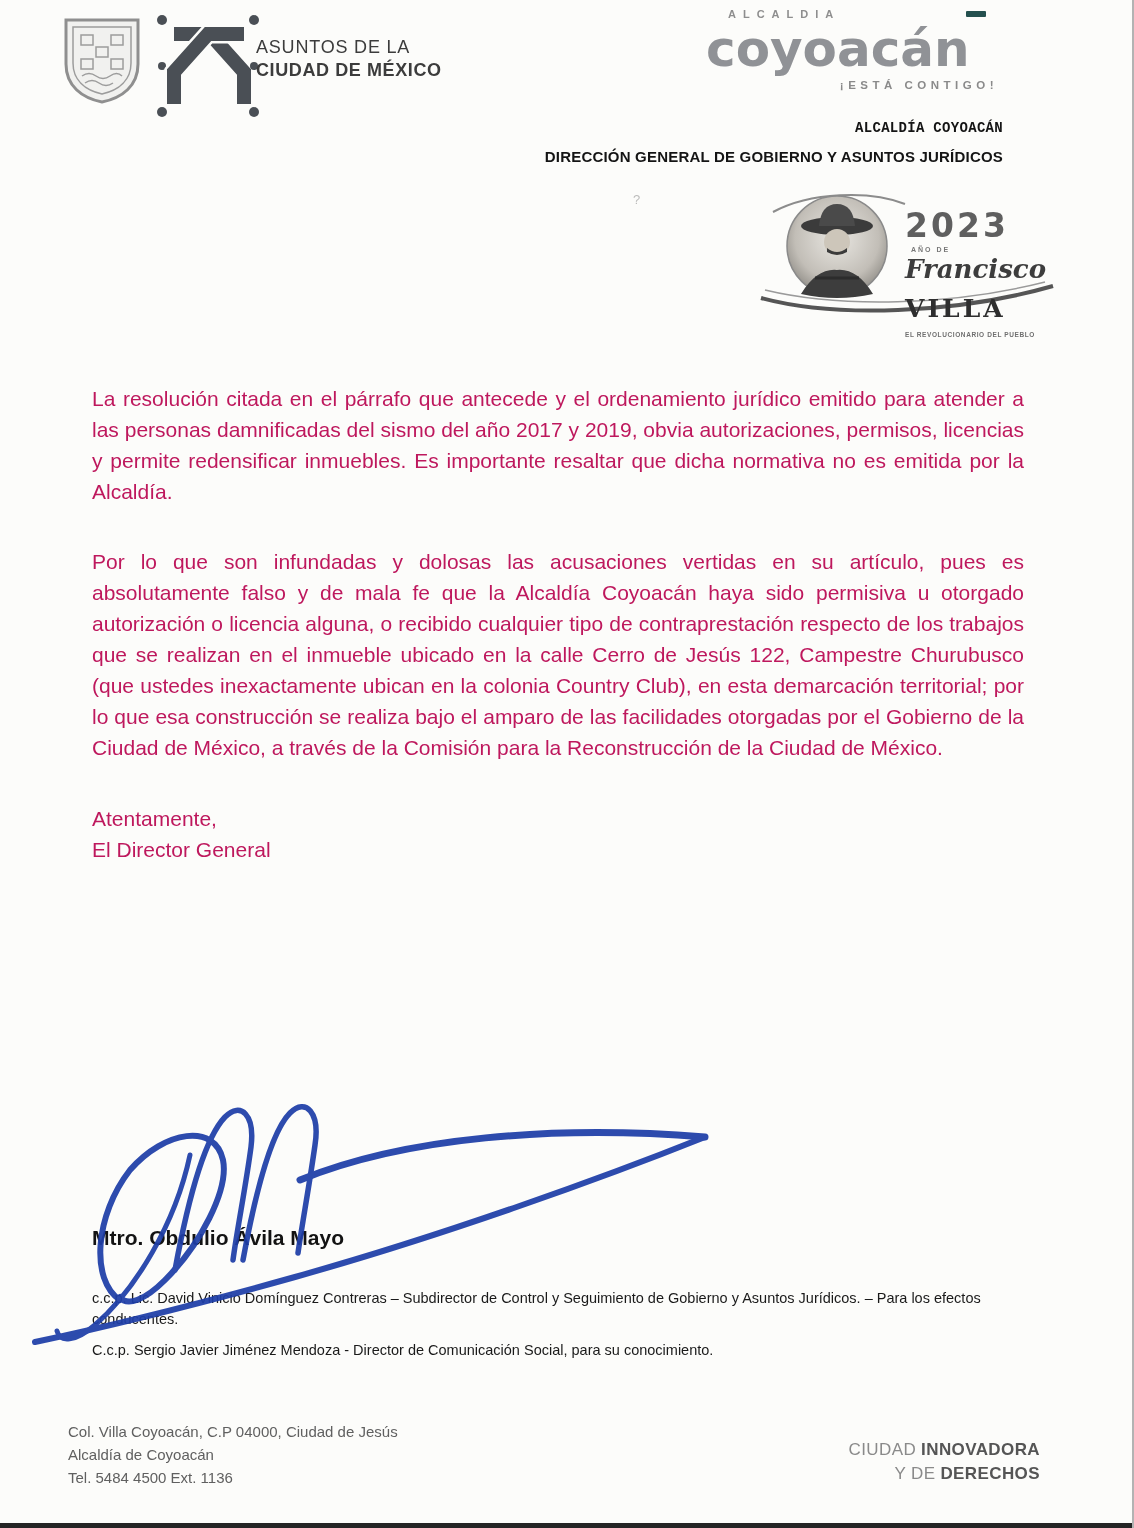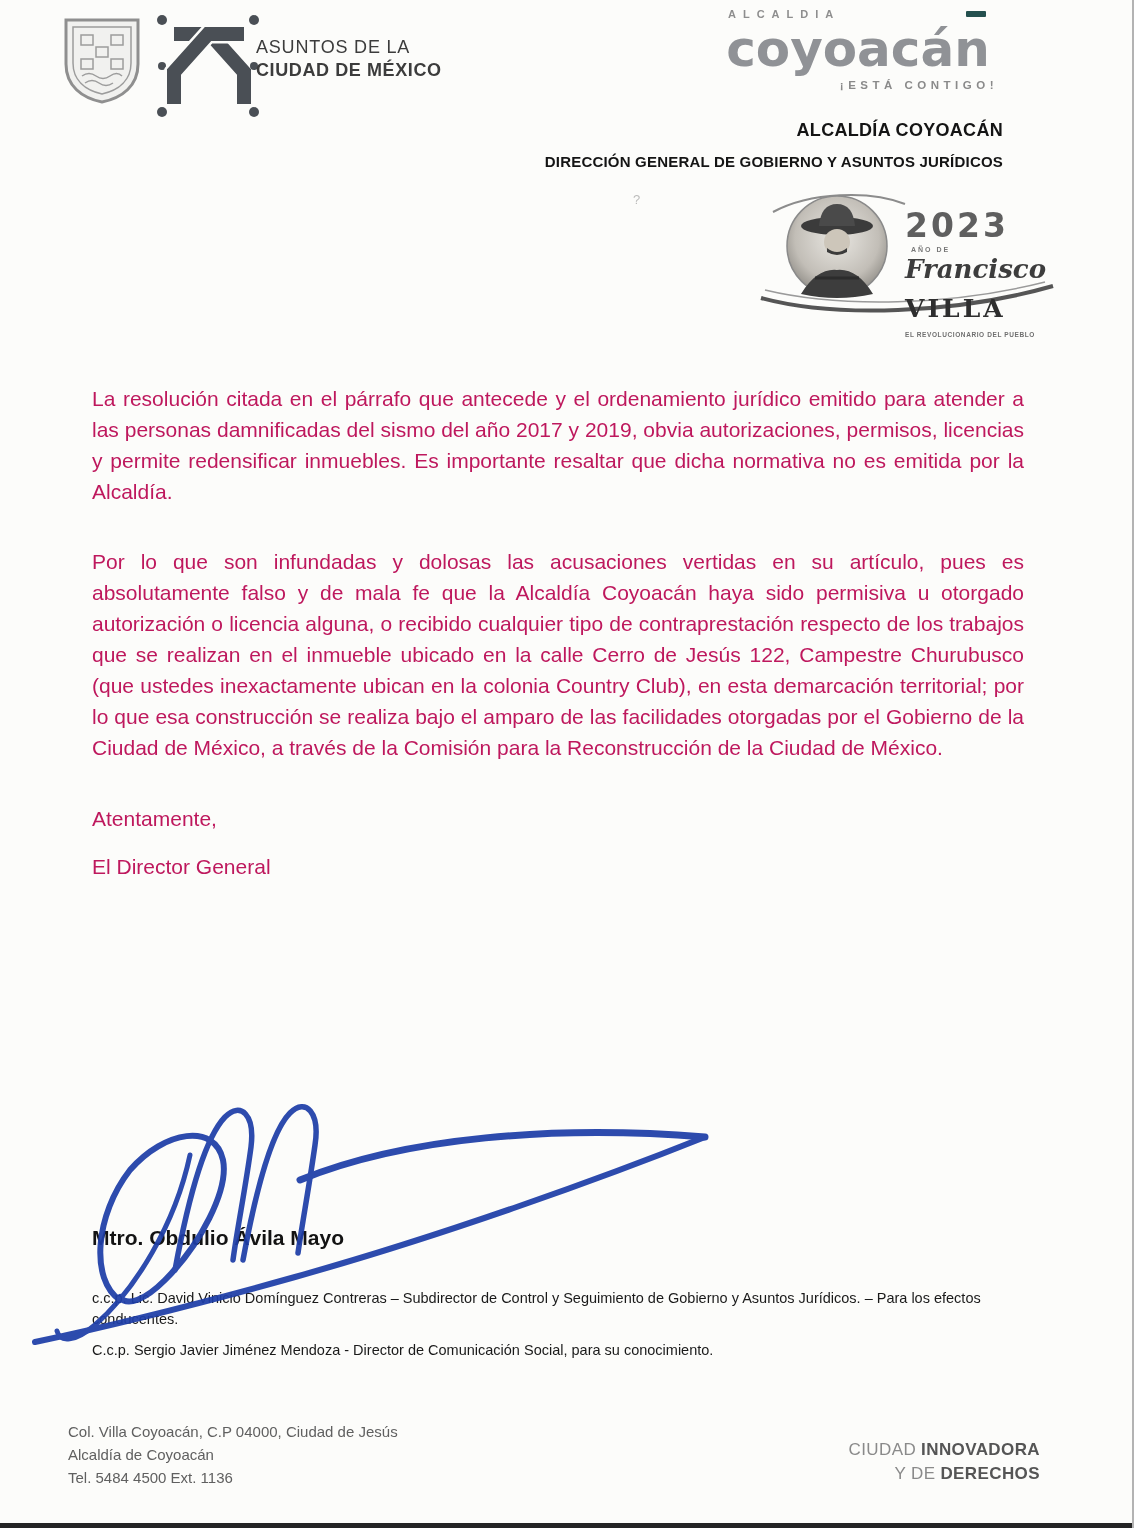--- a/index.html
+++ b/index.html
@@ -20,46 +20,46 @@
   .gob-line1 { font-size: 18px; letter-spacing: 0.8px; }
   .gob-line2 { font-size: 18px; font-weight: bold; letter-spacing: 0.6px; }
 
   .coyo { position: absolute; left: 706px; top: 8px; width: 304px; }
   .coyo-top { display: flex; align-items: center; justify-content: space-between; padding: 0 24px 0 22px; }
   .alcaldia-small { font-size: 11px; letter-spacing: 7px; color: #8e8e8e; font-weight: 600; }
   .teal-dash { width: 20px; height: 6px; background: #24504e; border-radius: 1px; }
   .coyo-word {
     font-family: "DejaVu Sans", sans-serif;
     font-size: 50px; font-weight: bold; color: #909296;
-    letter-spacing: 0px; line-height: 54px; margin-top: 2px; text-align: center;
+    letter-spacing: 0px; line-height: 54px; margin-top: 2px;
   }
   .coyo-tagline { font-size: 11.5px; letter-spacing: 4.5px; color: #8a8a8a; font-weight: 600; text-align: right; padding-right: 12px; margin-top: 3px; }
 
   .office { position: absolute; right: 131px; top: 120px; text-align: right; color: #141414; }
-  .office-line1 { font-size: 18px; font-weight: bold; letter-spacing: 0.3px; }
+  .office-line1 { font-size: 14px; font-weight: bold; letter-spacing: 0.3px; font-family: Liberation Mono, monospace; }
   .office-line2 { font-size: 15px; font-weight: bold; margin-top: 12px; letter-spacing: 0.2px; padding-left: 10px; }
 
   .scan-artifact { position: absolute; left: 633px; top: 192px; font-size: 13px; color: #9a9a9a; opacity: 0.65; }
 
   
   .stamp { position: absolute; left: 755px; top: 186px; width: 304px; height: 140px; }
   .stamp svg { position: absolute; left: 0; top: 0; }
   .stamp-text { position: absolute; left: 150px; top: 20px; width: 154px; }
   .stamp-year { font-size: 33px; font-weight: bold; color: #5f5f5f; letter-spacing: 3px; font-family: "DejaVu Sans", sans-serif; }
   .stamp-yearlabel { font-size: 7px; letter-spacing: 2px; color: #777; margin: 1px 0 2px 6px; font-weight: bold; }
   .stamp-first { font-family: "DejaVu Serif", serif; font-style: italic; font-weight: bold; font-size: 26px; color: #3d3d3d; line-height: 28px; }
   .stamp-last { font-family: "DejaVu Serif", serif; font-weight: bold; font-size: 25px; letter-spacing: 3px; color: #2e2e2e; line-height: 28px; margin-top: 12px; }
   .stamp-sub { font-size: 6.5px; color: #6f6f6f; letter-spacing: 0.6px; margin-top: 8px; font-weight: bold; }
 
   
   .body-text { position: absolute; left: 92px; top: 383px; width: 932px; font-size: 21px; line-height: 31px; color: #be185d; }
   .body-text p { text-align: justify; }
   .p2 { margin-top: 39px; }
   .closing { margin-top: 40px; text-align: left !important; }
-  .signer-title { margin-top: 17px; text-align: left !important; }
+  .signer-title { text-align: left !important; }
 
   
   .signature-svg { position: absolute; left: 15px; top: 1085px; z-index: 3; }
   .signer-name { position: absolute; left: 92px; top: 1226px; font-size: 21px; font-weight: bold; color: #131313; z-index: 2; }
 
   .ccp { position: absolute; left: 92px; top: 1288px; width: 945px; font-size: 14.5px; line-height: 21px; color: #1a1a1a; z-index: 2; }
   .ccp-line2 { margin-top: 10px; }
 
   
   .footer-address { position: absolute; left: 68px; top: 1420px; font-size: 15px; line-height: 23px; color: #606060; }

